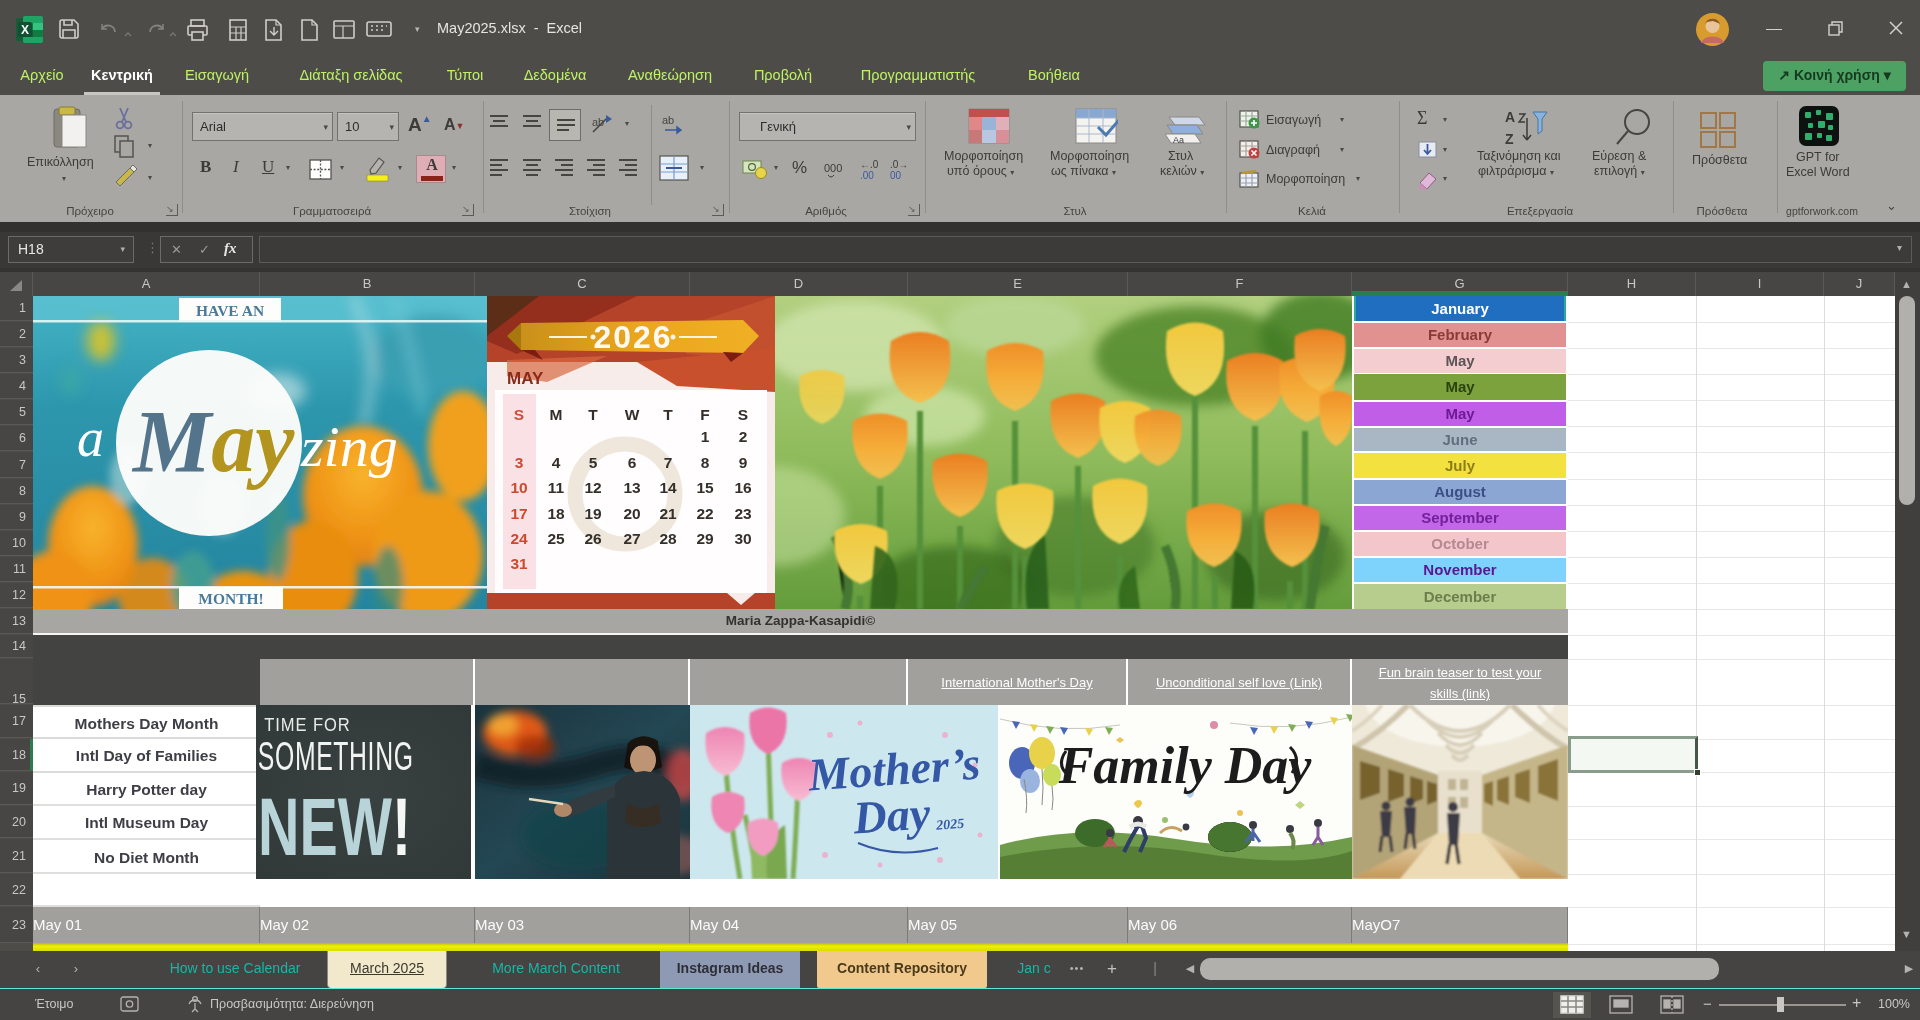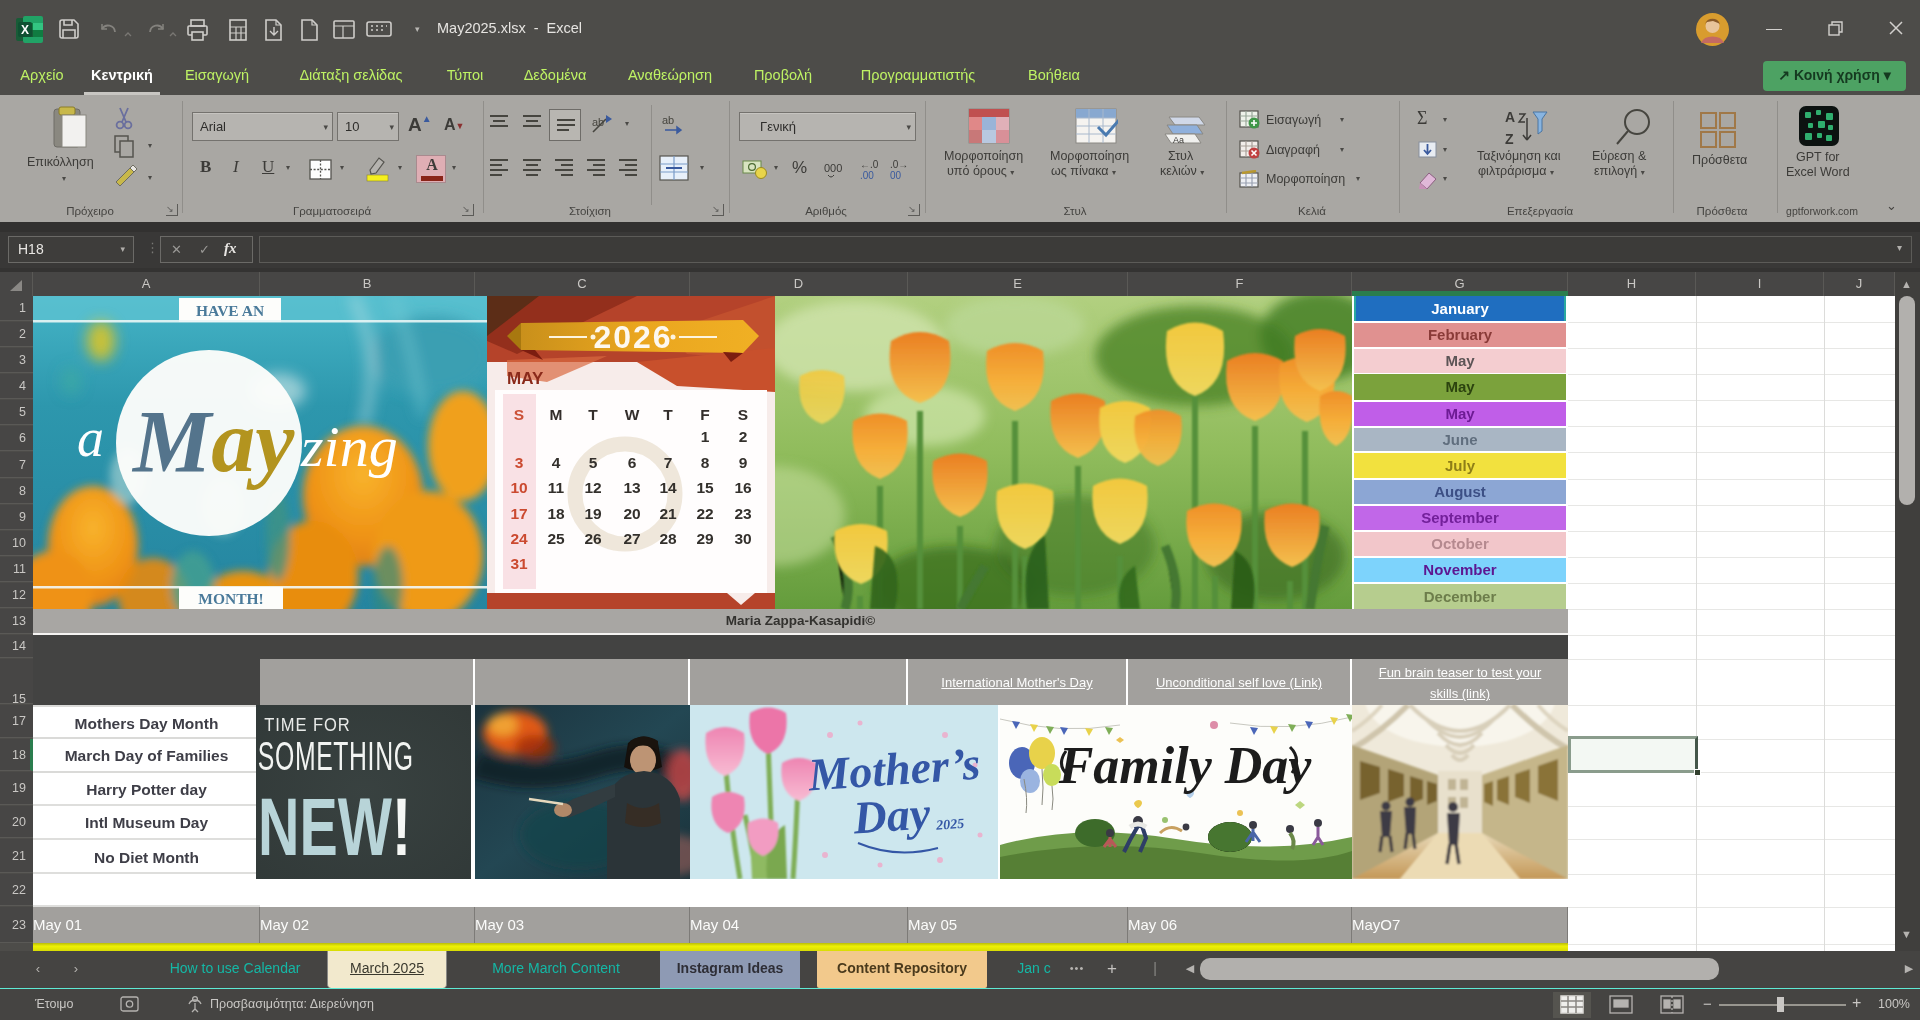--- a/index.html
+++ b/index.html
@@ -699,21 +699,21 @@
 
     <div class="abs" style="left:33px;top:705px;width:227px;height:239px;background:#fff;"></div>
     <div class="abs" style="left:33px;top:705px;width:227px;height:239px;border-top:2px solid #dadad8;"></div>
     <div class="abs" style="left:33px;top:737px;width:227px;height:2px;background:#dadad8;"></div>
     <div class="abs" style="left:33px;top:771px;width:227px;height:2px;background:#dadad8;"></div>
     <div class="abs" style="left:33px;top:804px;width:227px;height:1.5px;background:#dededc;"></div>
     <div class="abs" style="left:33px;top:838px;width:227px;height:1.5px;background:#dededc;"></div>
     <div class="abs" style="left:33px;top:872px;width:227px;height:1.5px;background:#dededc;"></div>
     <div class="abs" style="left:33px;top:905px;width:227px;height:1.5px;background:#dededc;"></div>
     <div class="atxt" style="top:716px;">Mothers Day Month</div>
-    <div class="atxt" style="top:748px;">March Day of Families</div>
+    <div class="atxt" style="top:748px;">Intl Day of Families</div>
     <div class="atxt" style="top:782px;">Harry Potter day</div>
     <div class="atxt" style="top:815px;">Intl Museum Day</div>
     <div class="atxt" style="top:850px;">No Diet Month</div>
 
     <div class="gcell" style="left:256px;top:705px;width:256px;height:174px;" id="img-chalk">
       <svg width="215" height="174" viewBox="0 0 215 174">
         <rect width="215" height="174" fill="#333b3a"></rect>
         <rect width="215" height="174" fill="url(#chalkn)" opacity="0.25"></rect>
         <defs>
           <radialGradient id="chalkn" cx="0.5" cy="0.5" r="0.8">

